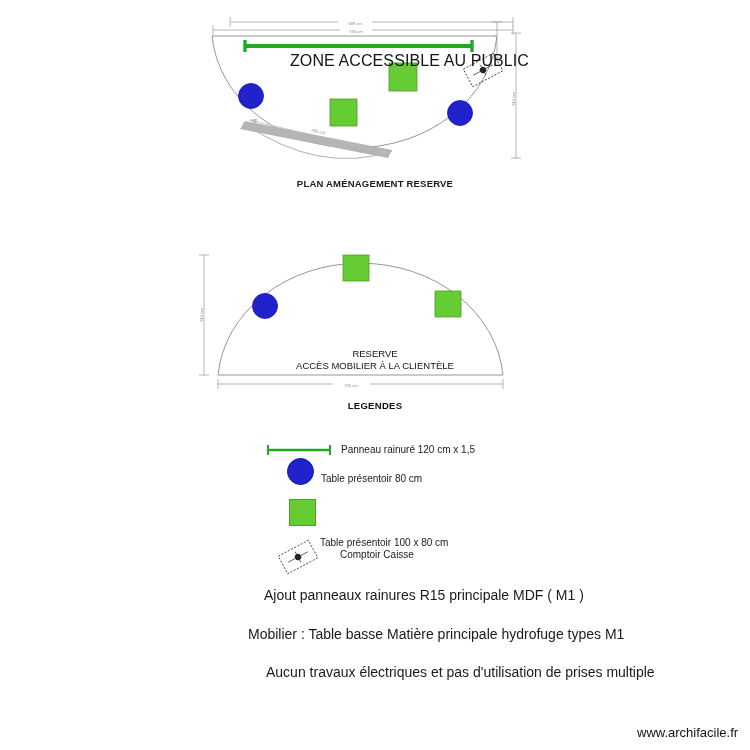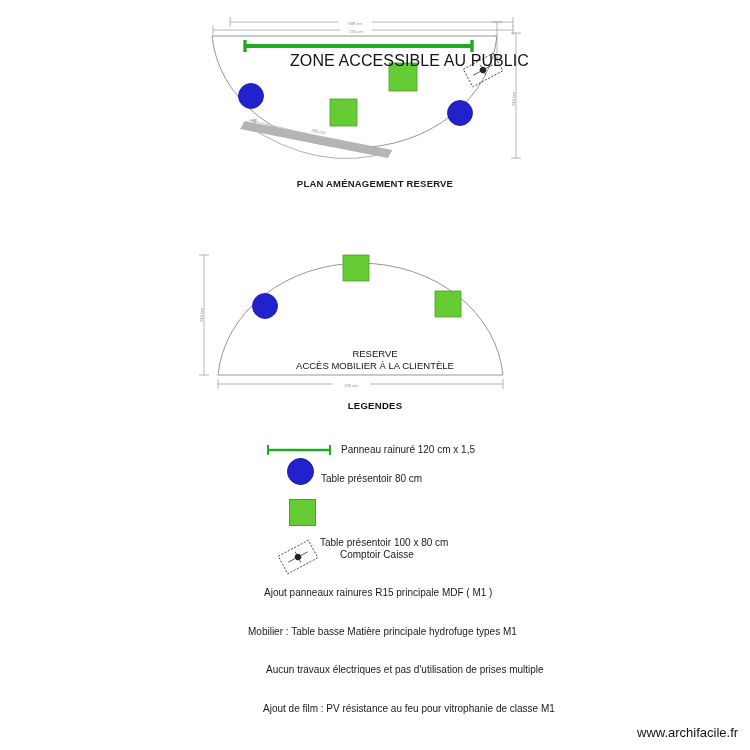--- a/index.html
+++ b/index.html
@@ -74,21 +74,21 @@
   }
   .swatch-square {
     position: absolute;
     background: #66cc33;
     border: 1px solid #4f9e28;
   }
 
   
   .note {
     position: absolute;
-    font-size: 10px;
+    font-size: 14px;
     color: #1a1a1a;
     white-space: nowrap;
   }
 
   
   .footer {
     position: absolute;
     font-size: 13px;
     color: #111111;
     text-align: right;
@@ -221,17 +221,16 @@
       <rect x="281" y="12" width="34" height="20" fill="none" stroke="#333333" stroke-width="0.8" stroke-dasharray="2 1.6"></rect>
       <path d="M 287 22 h 22 M 298 16 v 12" stroke="#333333" stroke-width="0.7"></path>
       <circle cx="298" cy="22" r="3.2" fill="#222222"></circle>
     </g>
   </svg>
   <div class="legend-text" style="left:340px; top:549px;">Comptoir Caisse</div>
 
   <div class="note" style="left:264px; top:587px;">Ajout panneaux rainures R15 principale MDF ( M1 )</div>
   <div class="note" style="left:248px; top:626px;">Mobilier : Table basse Matière principale hydrofuge types M1</div>
   <div class="note" style="left:266px; top:664px;">Aucun travaux électriques et pas d'utilisation de prises multiple</div>
-  <div class="note" style="left:263px; top:703px;">Ajout de film : PV résistance au feu pour vitrophanie de classe M1</div>
 
   <div class="footer" style="left:637px; top:725px;">www.archifacile.fr</div>
 
 </div>
 
 </body></html>

